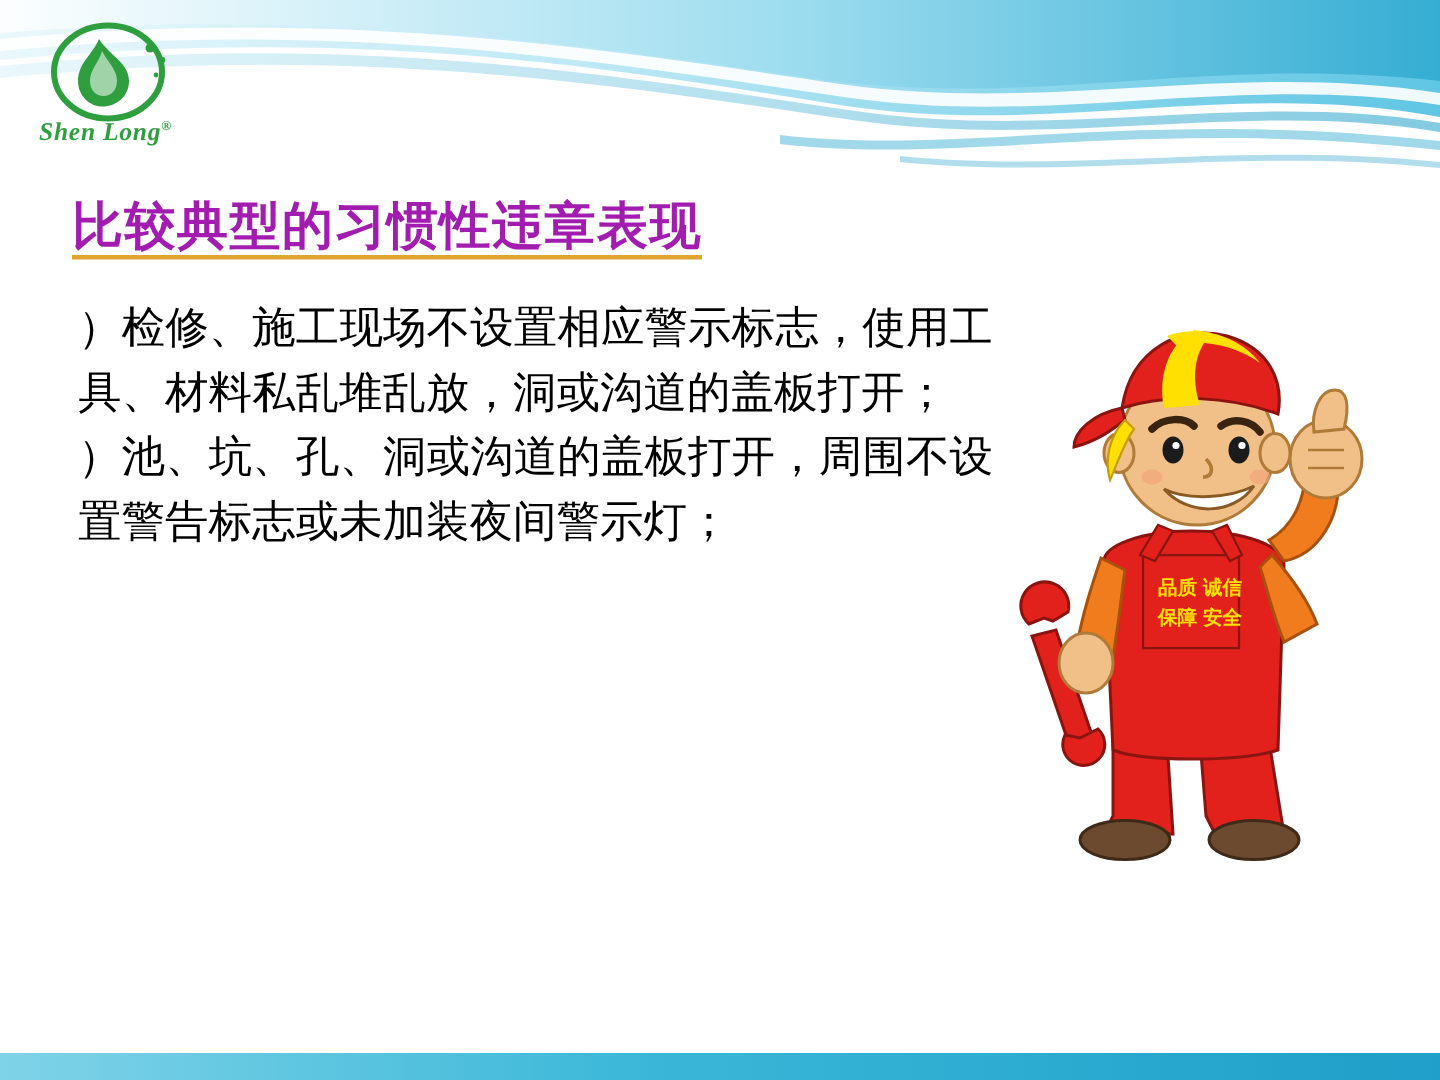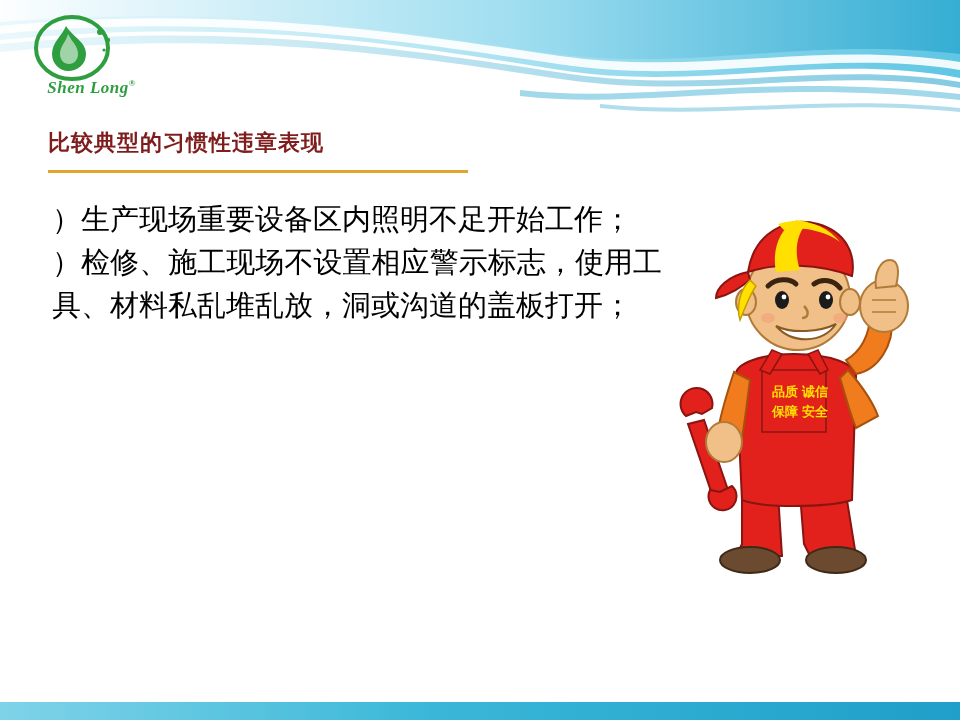--- a/index.html
+++ b/index.html
@@ -39,42 +39,42 @@
     top: 12px;
     width: 120px;
     height: 92px;
   }
   .logo svg { display: block; }
   .logo-text {
     position: absolute;
     left: 10px;
     top: 66px;
     width: 110px;
-    text-align: right;
+    text-align: left;
     font-family: "Liberation Serif", serif;
     font-style: italic;
     font-weight: bold;
     font-size: 17px;
     color: #2f9e3f;
     letter-spacing: 0.5px;
   }
   .logo-reg {
     font-size: 9px;
     vertical-align: super;
   }
 
   
   .title {
     position: absolute;
     left: 48px;
     top: 128px;
     font-family: "Liberation Sans", sans-serif;
     font-weight: bold;
-    font-size: 22px;
-    color: #7f1d1d;
+    font-size: 34px;
+    color: #a21caf;
     letter-spacing: 1px;
   }
   .title-rule {
     position: absolute;
     left: 48px;
     top: 170px;
     width: 420px;
     height: 3px;
     background: #e0a52e;
   }
@@ -158,22 +158,22 @@
       <circle cx="92" cy="28" r="2.2" fill="#2f9e3f"></circle>
       <circle cx="88" cy="38" r="1.6" fill="#2f9e3f"></circle>
     </svg>
     <div class="logo-text"><span>Shen Long</span><span class="logo-reg">®</span></div>
   </div>
 
   <div class="title">比较典型的习惯性违章表现</div>
   <div class="title-rule"></div>
 
   <div class="body-text">
-    <p>）生产现场重要设备区内照明不足开始工作；</p>
     <p>）检修、施工现场不设置相应警示标志，使用工具、材料私乱堆乱放，洞或沟道的盖板打开；</p>
+    <p>）池、坑、孔、洞或沟道的盖板打开，周围不设置警告标志或未加装夜间警示灯；</p>
   </div>
 
   <div class="mascot">
     <svg width="300" height="400" viewBox="0 0 300 400" xmlns="http://www.w3.org/2000/svg">
 
       <g>
         <path d="M38,230 L62,300 L78,296 L54,226 Z" fill="#e2211c" stroke="#8a1410" stroke-width="2"></path>
         <path d="M36,222 a16,16 0 1,1 26,-8 l-10,6 -6,-2 -10,4 Z" fill="#e2211c" stroke="#8a1410" stroke-width="2"></path>
         <path d="M60,296 a14,14 0 1,0 22,-4 l-12,6 Z" fill="#e2211c" stroke="#8a1410" stroke-width="2"></path>
       </g>

